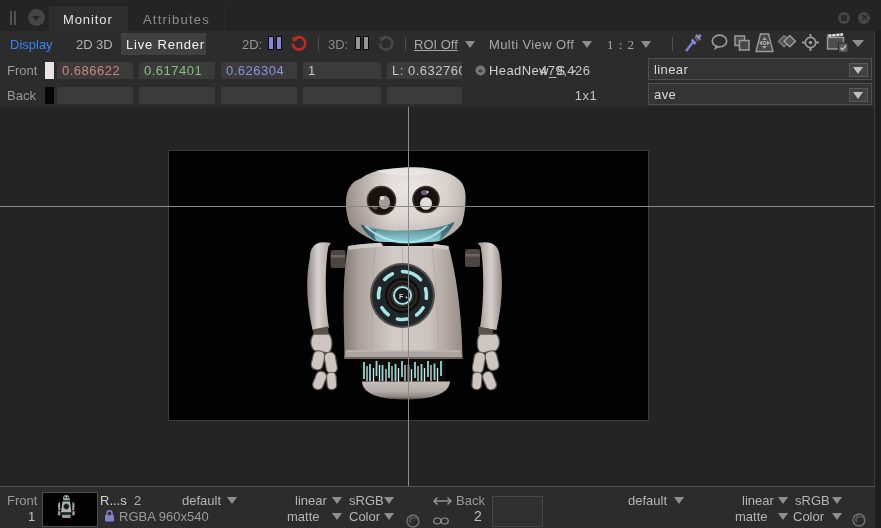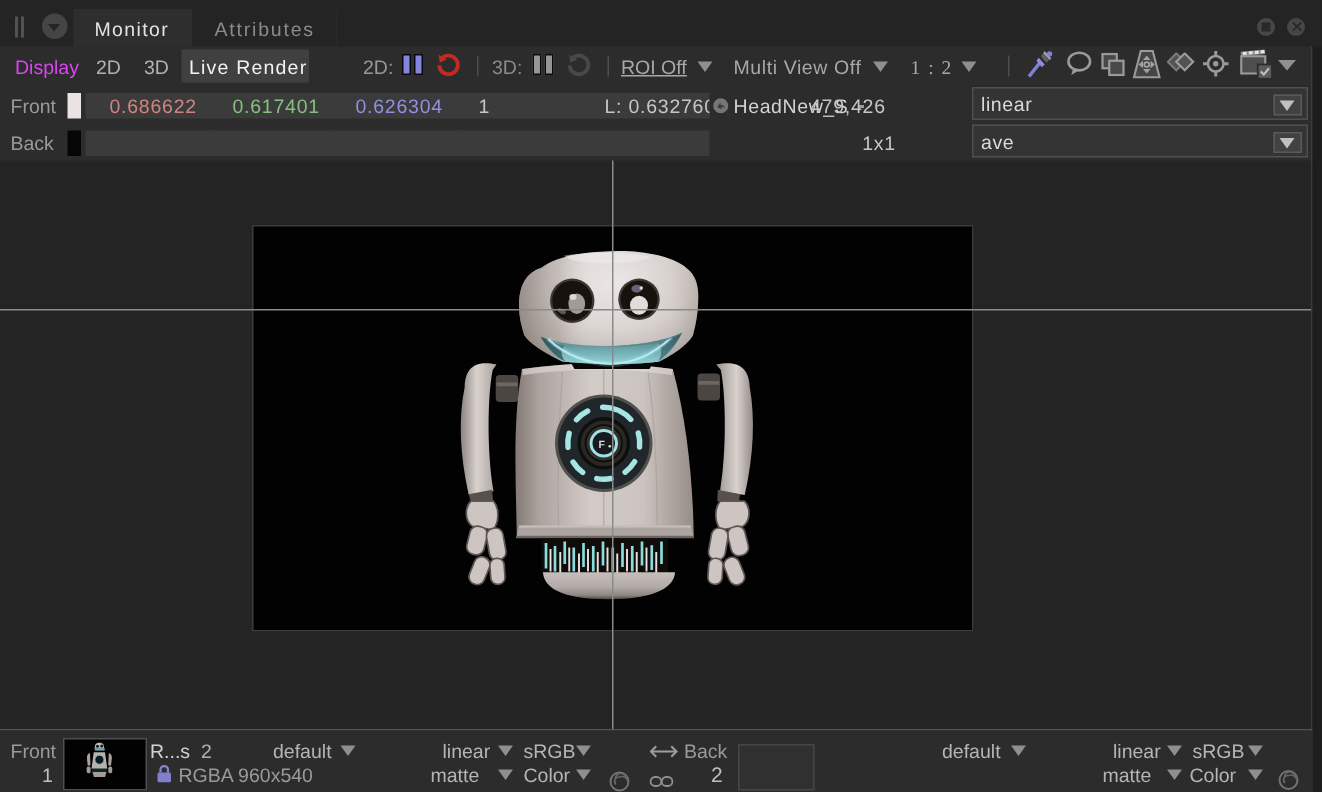--- a/index.html
+++ b/index.html
@@ -1,41 +1,41 @@
 <!DOCTYPE html>
 <html><head><meta charset="utf-8">
 <style>
   html,body{margin:0;padding:0;}
   body{width:881px;height:528px;background:#232323;font-family:"Liberation Sans",sans-serif;overflow:hidden;position:relative;}
   .abs{position:absolute;}
   .t{position:absolute;white-space:nowrap;font-size:13px;color:#a8a8a8;}
   .tri{position:absolute;width:0;height:0;border-left:5.5px solid transparent;border-right:5.5px solid transparent;border-top:7px solid #8f8f8f;}
-  .fld{position:absolute;background:#3b3b3b;height:17px;font-size:13px;line-height:17px;padding-left:16px;white-space:nowrap;overflow:hidden;letter-spacing:0.5px;}
+  .fld{position:absolute;background:#3b3b3b;height:17px;font-size:13px;line-height:17px;padding-left:5px;white-space:nowrap;overflow:hidden;letter-spacing:0.5px;}
   .sep{position:absolute;width:1px;height:14px;background:#4e4e4e;top:37px;}
 </style></head>
 <body>
 
 <div class="abs" style="left:0;top:0;width:881px;height:31px;background:#242424;"></div>
 <div class="abs" style="left:10px;top:11px;width:2px;height:14px;background:#525252;"></div>
 <div class="abs" style="left:14px;top:11px;width:2px;height:14px;background:#525252;"></div>
 <div class="abs" style="left:28px;top:9px;width:17px;height:17px;border-radius:50%;background:#454545;"></div>
 <div class="abs" style="left:32px;top:16px;width:0;height:0;border-left:4.5px solid transparent;border-right:4.5px solid transparent;border-top:5px solid #252525;"></div>
 <div class="abs" style="left:49px;top:6px;width:79px;height:25px;background:#2e2e2e;"></div>
 <div class="t" style="left:63px;top:12px;color:#e3e3e3;letter-spacing:0.9px;">Monitor</div>
 <div class="t" style="left:143px;top:12px;color:#8b8b8b;letter-spacing:1.2px;">Attributes</div>
 <div class="abs" style="left:224px;top:6px;width:1px;height:25px;background:#2a2a2a;"></div>
 
 <div class="abs" style="left:838px;top:12px;width:12px;height:12px;border-radius:50%;background:#474747;"></div>
 <div class="abs" style="left:841px;top:15px;width:6px;height:6px;background:#2a2a2a;"></div>
 <div class="abs" style="left:858px;top:12px;width:12px;height:12px;border-radius:50%;background:#474747;"></div>
 <div class="t" style="left:860.5px;top:11.5px;font-size:10px;color:#2a2a2a;font-weight:bold;">✕</div>
 
 <div class="abs" style="left:0;top:31px;width:875px;height:26px;background:#2c2c2c;"></div>
-<div class="t" style="left:10px;top:37px;color:#d946ef;text-align:center;">Display</div>
-<div class="t" style="left:64px;top:37px;color:#b2b2b2;">2D</div>
+<div class="t" style="left:10px;top:37px;color:#3b82f6;text-align:center;">Display</div>
+<div class="t" style="left:76px;top:37px;color:#b2b2b2;">2D</div>
 <div class="t" style="left:96px;top:37px;color:#b2b2b2;">3D</div>
 <div class="abs" style="left:121px;top:33px;width:85px;height:22px;background:#404040;"></div>
 <div class="t" style="left:126px;top:37px;color:#f2f2f2;letter-spacing:0.8px;">Live Render</div>
 <div class="t" style="left:242px;top:37px;color:#989898;">2D:</div>
 <div class="abs" style="left:268px;top:36px;width:4px;height:12px;background:#8585e0;border:1px solid #0a0a0a;"></div>
 <div class="abs" style="left:276px;top:36px;width:4px;height:12px;background:#8585e0;border:1px solid #0a0a0a;"></div>
 <svg class="abs" style="left:291px;top:35px;" width="16" height="16" viewBox="0 0 16 16">
     <path d="M2.6 5.2 A6.2 6.2 0 1 1 1.8 8.6" fill="none" stroke="#c22a22" stroke-width="2.6"></path>
     <path d="M1.4 1.4 L2.2 6.8 L7 4.6z" fill="#c22a22"></path>
   </svg>

